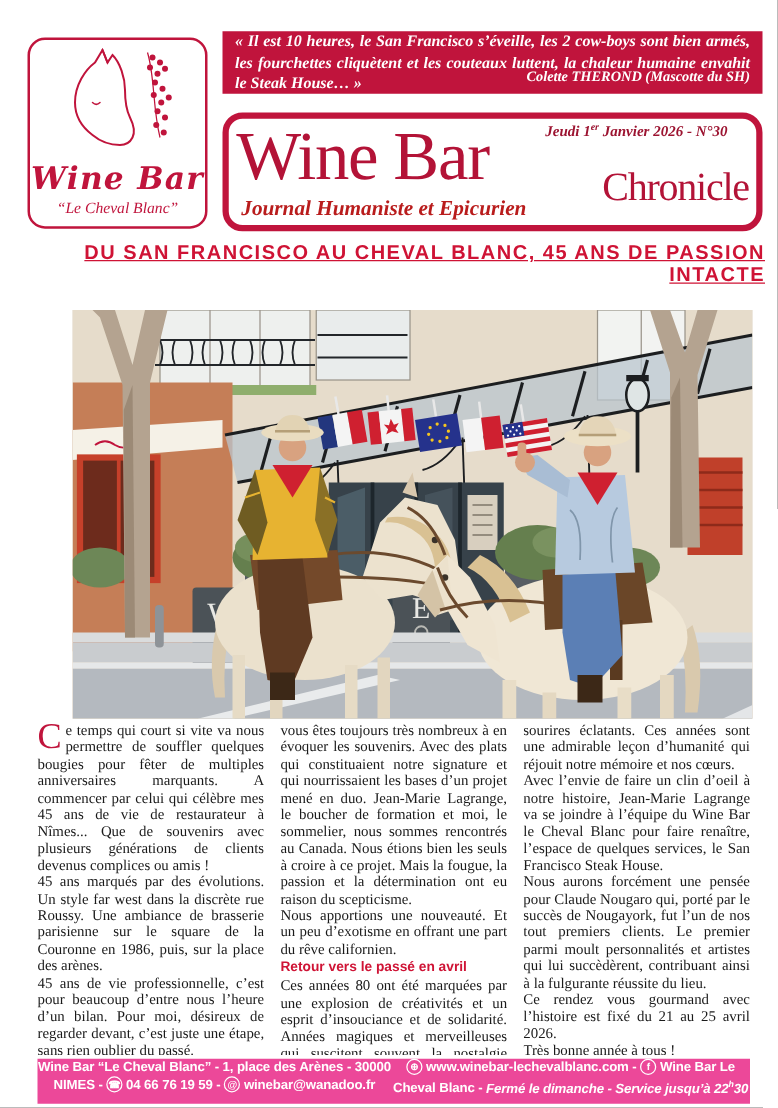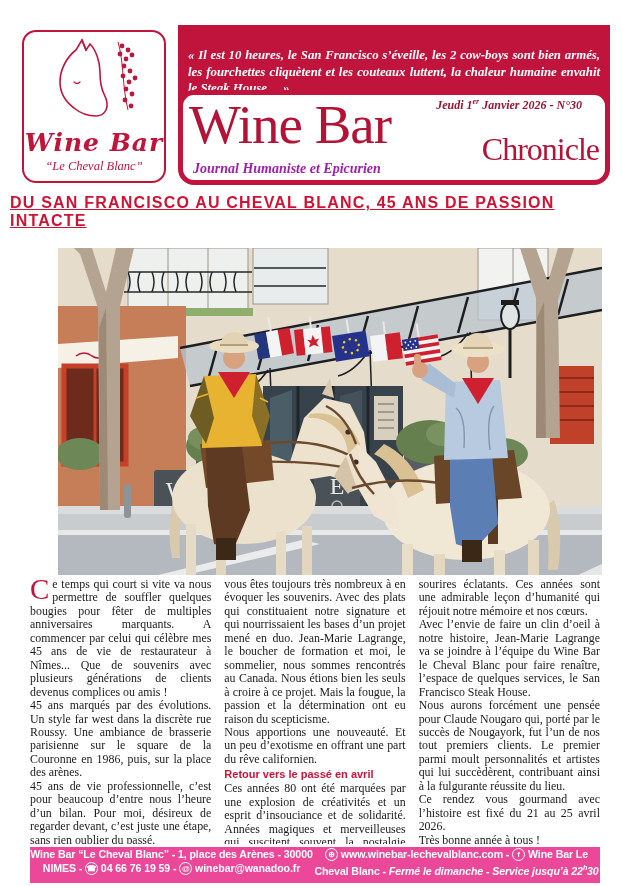--- a/index.html
+++ b/index.html
@@ -11,40 +11,40 @@
             border:2px solid #c0143c;border-radius:14px;background:#fff;}
   .logo-art{position:absolute;left:6px;top:4px;width:128px;height:92px;}
   .logo-name{position:absolute;left:0;top:96px;width:100%;text-align:center;
              font-family:"DejaVu Serif",serif;font-style:italic;font-weight:bold;
              font-size:25px;color:#c0143c;letter-spacing:1px;}
   .logo-sub{position:absolute;left:0;top:127px;width:100%;text-align:center;
             font-size:12.5px;font-style:italic;color:#c0143c;}
 
   
   .quote-box{position:absolute;left:178px;top:25px;width:412px;height:50px;
-             background:#c0143c;color:#fff;padding:22px 10px;
+             background:#c0143c;color:#fff;padding:0 10px;
              font-style:italic;font-weight:bold;font-size:12.8px;line-height:1.3;
              text-align:justify;}
   .quote-attr{position:absolute;right:10px;bottom:5px;font-size:11.5px;font-weight:bold;font-style:italic;}
 
   
   .masthead{position:absolute;left:178px;top:90px;width:422px;height:85px;
             border:5px solid #c0143c;border-radius:16px;background:#fff;}
   .masthead-date{position:absolute;top:2px;right:23px;font-size:12px;font-weight:bold;
                  font-style:italic;color:#9c1431;}
   .masthead-date sup{font-size:8px;}
   .mh-main{position:absolute;left:6px;top:2px;font-size:55px;line-height:1;
            color:#b31337;letter-spacing:-1px;}
   .mh-sub{position:absolute;right:6px;top:38px;font-size:32px;line-height:1;
           color:#b31337;letter-spacing:-1px;}
-  .mh-tag{position:absolute;left:10px;bottom:3px;font-size:14px;font-weight:bold;
-          font-style:italic;color:#a21caf;}
-
-  
-  .headline{position:absolute;left:10px;top:194px;width:602px;text-align:left;
+  .mh-tag{position:absolute;left:10px;bottom:3px;font-size:17px;font-weight:bold;
+          font-style:italic;color:#b91c1c;}
+
+  
+  .headline{position:absolute;left:10px;top:194px;width:602px;text-align:right;
             font-family:"Liberation Sans",sans-serif;font-weight:bold;font-size:16px;
             color:#cf1335;letter-spacing:1.2px;text-decoration:underline;}
   .main-title{position:absolute;left:0;top:209px;width:622px;text-align:center;
               font-family:"Liberation Sans",sans-serif;font-weight:bold;font-size:39px;
               color:#cf1335;letter-spacing:-0.5px;}
 
   
   .photo{position:absolute;left:58px;top:248px;width:544px;height:327px;overflow:hidden;background:#dfd6c6;}
   .photo svg{display:block;}
 

